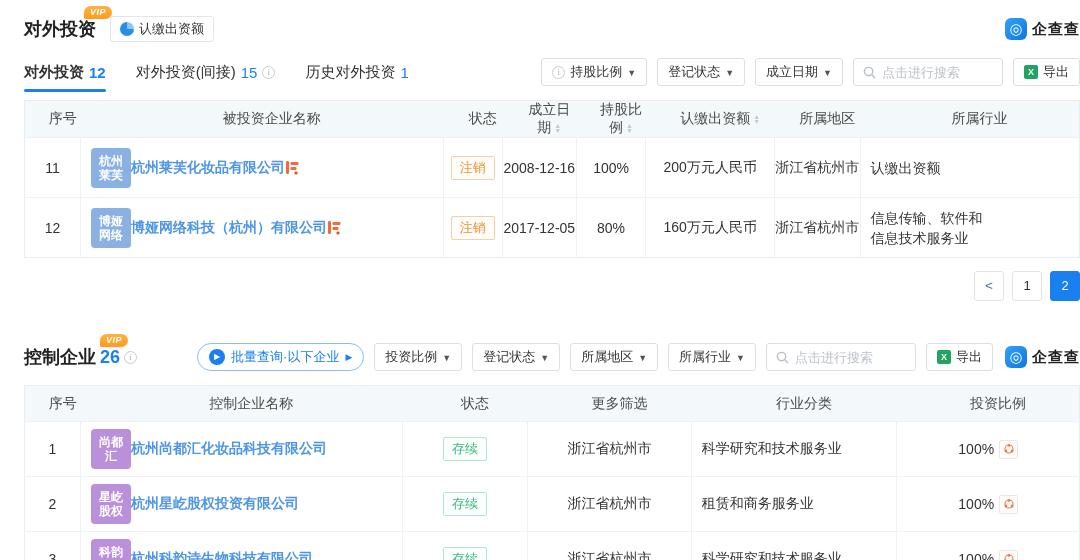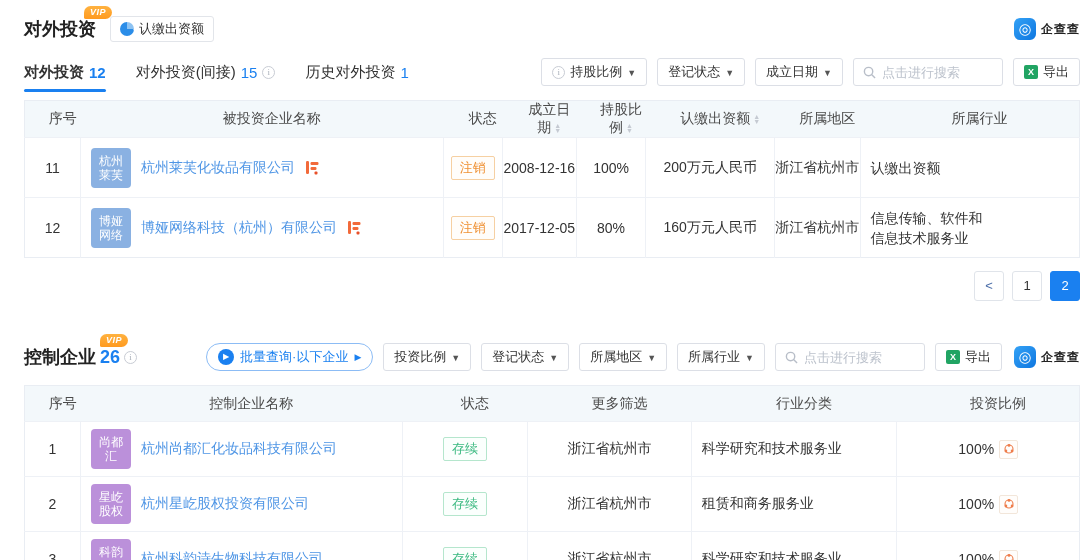--- a/index.html
+++ b/index.html
@@ -21,21 +21,21 @@
     font-family:"Liberation Serif",serif; }
   .chart-btn { display:inline-flex; align-items:center; gap:5px; height:26px; padding:0 9px;
     background:#fff; border:1px solid #e2e5ea; border-radius:3px; font-size:13px; color:#333; cursor:pointer; }
   .pie { width:14px; height:14px; border-radius:50%;
     background:conic-gradient(#8ec3f2 0 95deg,#2b8de8 95deg 360deg); }
 
   .brand { display:inline-flex; align-items:center; gap:5px; margin-left:auto; }
   .brand-icon { width:22px; height:22px; border-radius:6px; color:#fff; font-size:15px;
     line-height:22px; text-align:center;
     background:linear-gradient(135deg,#34a2f6,#0e76e0); font-weight:bold; }
-  .brand-text { font-size:12px; font-weight:bold; color:#222; letter-spacing:1px; }
+  .brand-text { font-size:15px; font-weight:bold; color:#222; letter-spacing:1px; }
 
   
   .tabbar-row { display:flex; justify-content:space-between; align-items:center; margin-top:16px; }
   .tabs { display:flex; gap:30px; align-items:center; }
   .tab { position:relative; display:flex; gap:5px; align-items:center; font-size:15px; cursor:pointer; }
   .tab .lbl { color:#333; }
   .tab .cnt { color:#1a80f0; }
   .tab.active .lbl, .tab.active .cnt { font-weight:bold; }
   .tab.active::after { content:""; position:absolute; left:0; right:0; bottom:-10px;
     height:3px; background:#1a80f0; border-radius:2px; }
@@ -63,21 +63,21 @@
   table { width:100%; border-collapse:collapse; table-layout:fixed; margin-top:14px;
     border:1px solid #e9edf3; }
   thead th { background:#f3f8fb; height:36px; font-weight:normal; font-size:14px;
     color:#4a4a4a; text-align:center;padding-left:20px; }
   tbody td { border-top:1px solid #eef1f6; border-right:1px solid #eef1f6; font-size:14px;
     text-align:center; vertical-align:middle; }
   tbody td:last-child { border-right:none; }
   .t1 tbody td { height:60px; }
   .t2 tbody td { height:55px; }
   .cell-left { text-align:left; padding-left:10px; }
-  .name-cell { display:flex; align-items:center; gap:10px; padding-left:10px; }
+  .name-cell { display:flex; align-items:center; padding-left:10px;font-weight:bold; }
   .logo-tile { width:40px; height:40px; border-radius:4px; color:#fff; font-size:12px;
     line-height:14px; display:flex; flex-direction:column; align-items:center;
     justify-content:center; flex-shrink:0; }
   .logo-blue { background:#8ab1e2; }
   .logo-purple { background:#bb90da; }
   a.comp-link { color:#4e95e5; text-decoration:none; }
   .badge { display:inline-block; padding:2px 8px; font-size:13px; border-radius:2px; }
   .badge-cancel { color:#ef9134; border:1px solid #f6d0a2; background:#fffdfa; }
   .badge-active { color:#3dba82; border:1px solid #b5e6cd; background:#fbfffd; }
   .sort { display:inline-flex; flex-direction:column; margin-left:3px; vertical-align:middle; }

